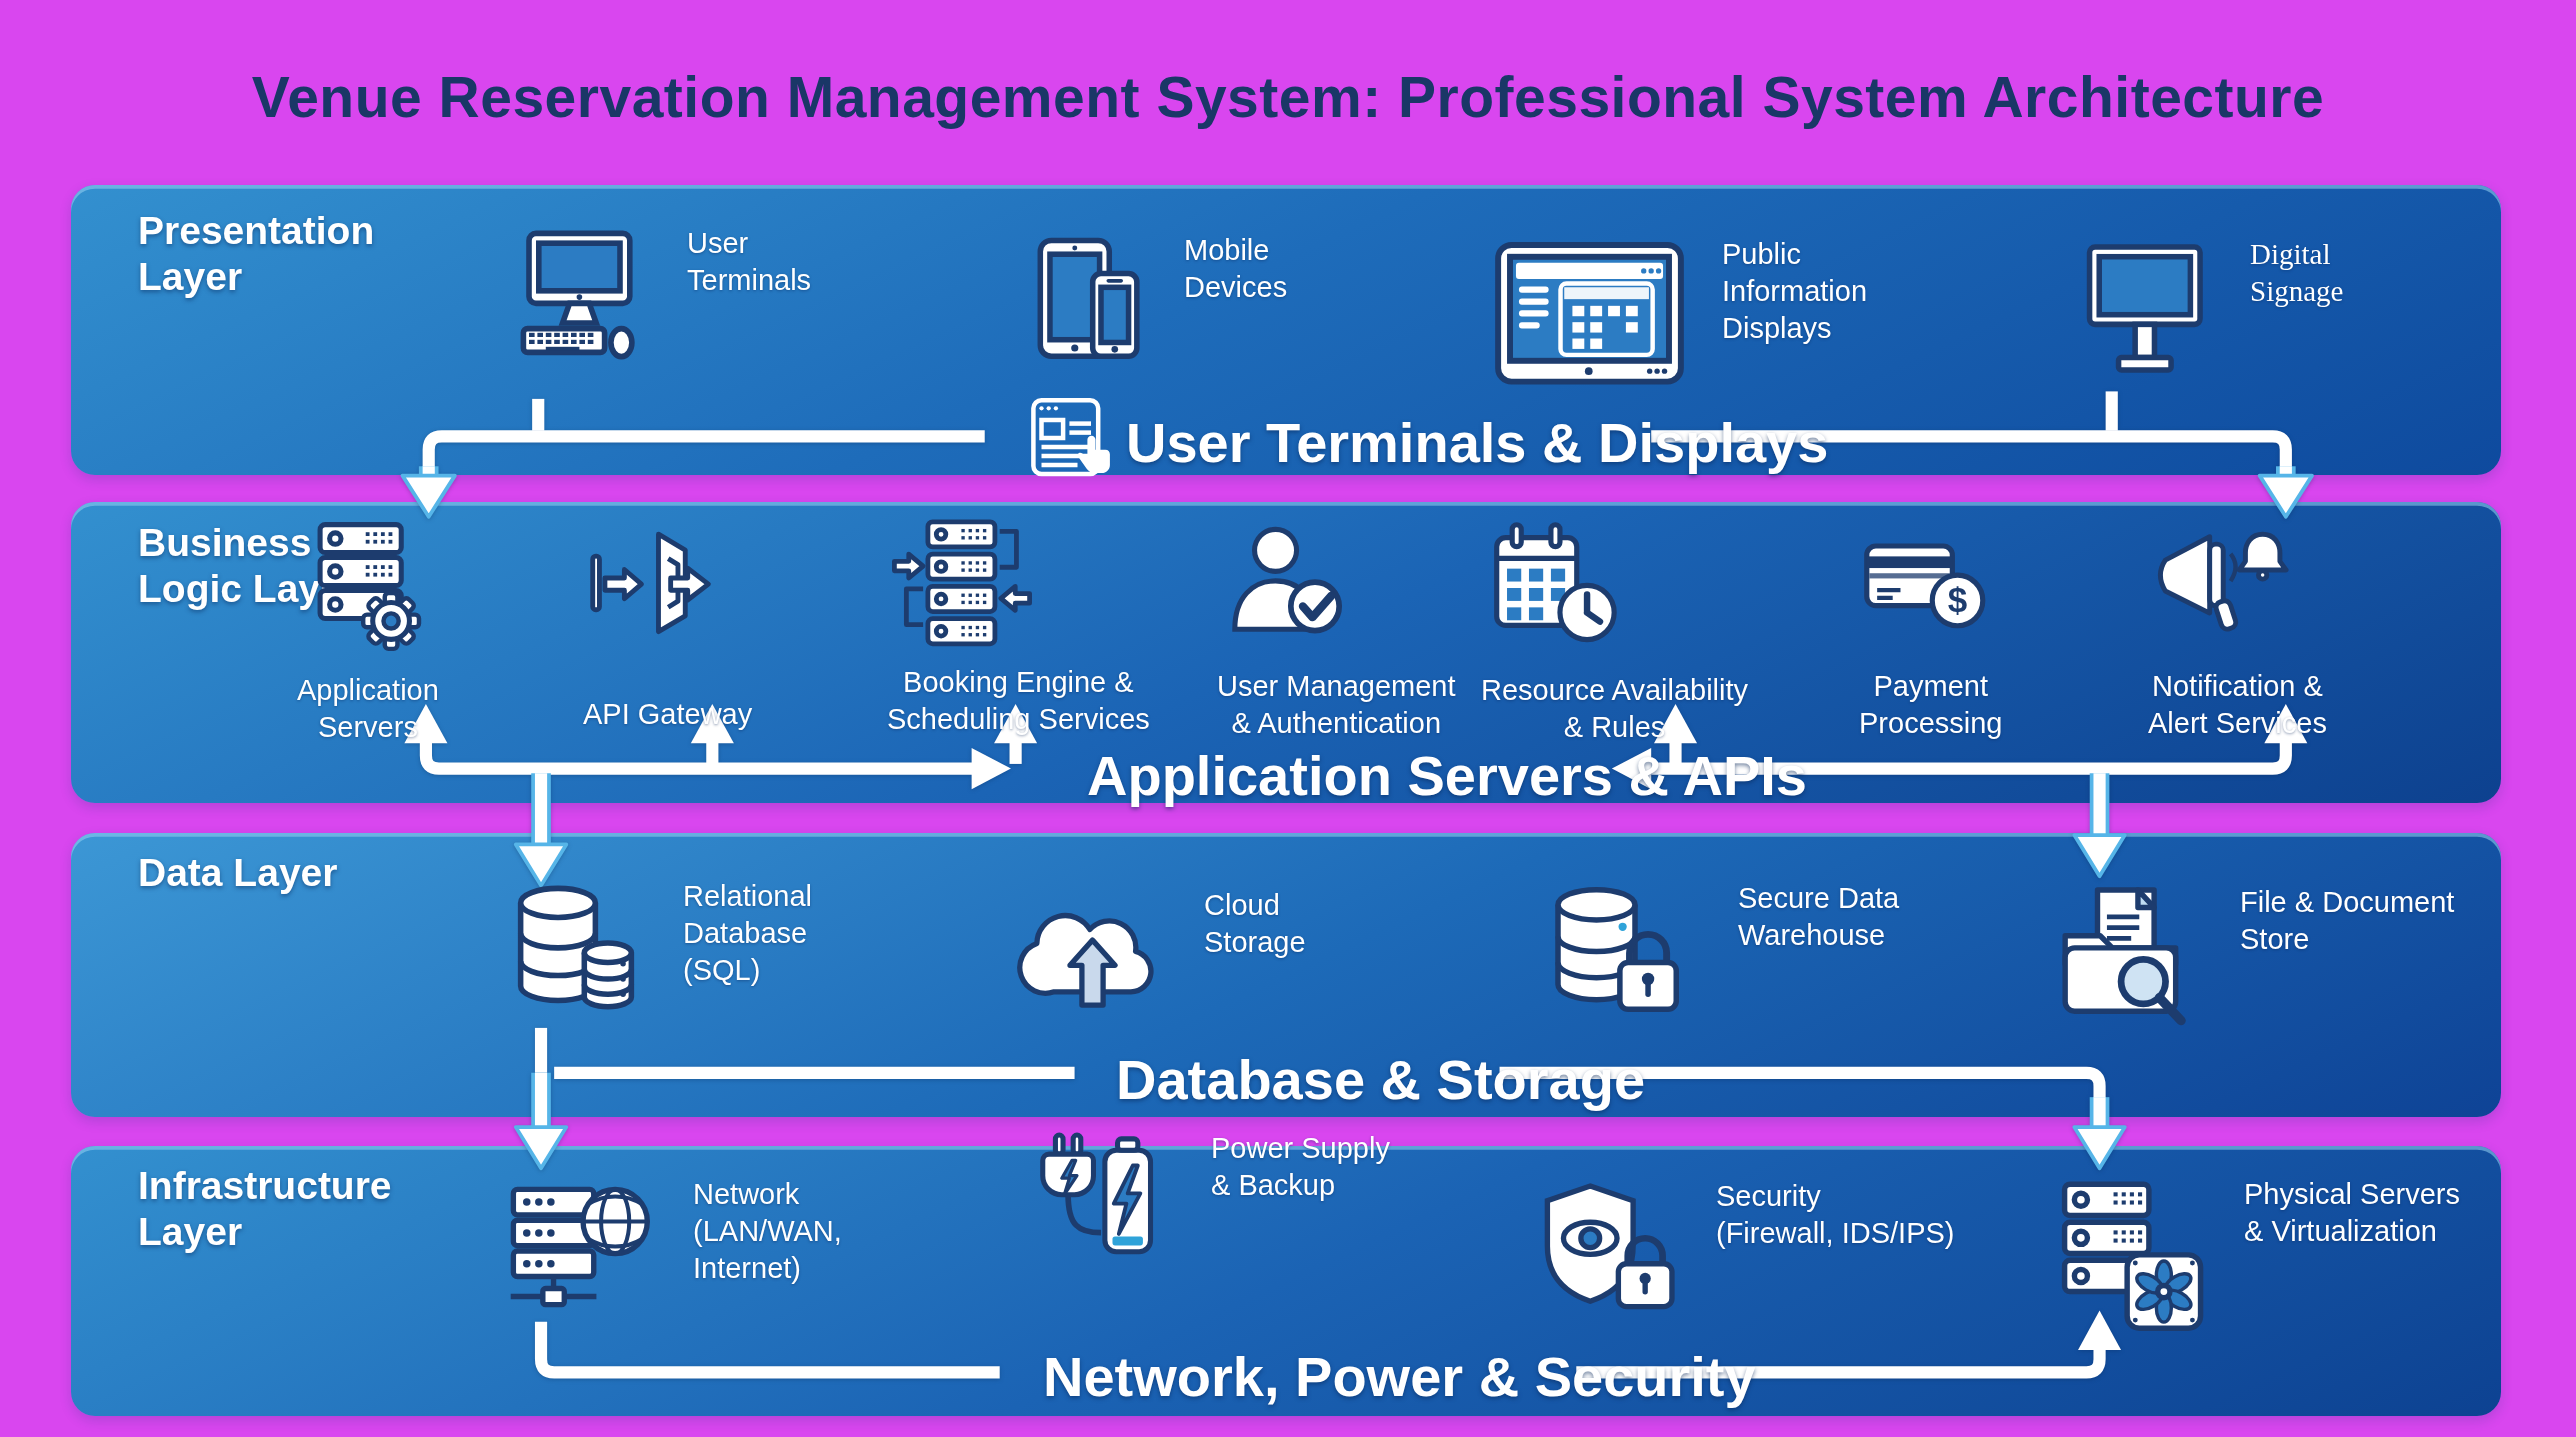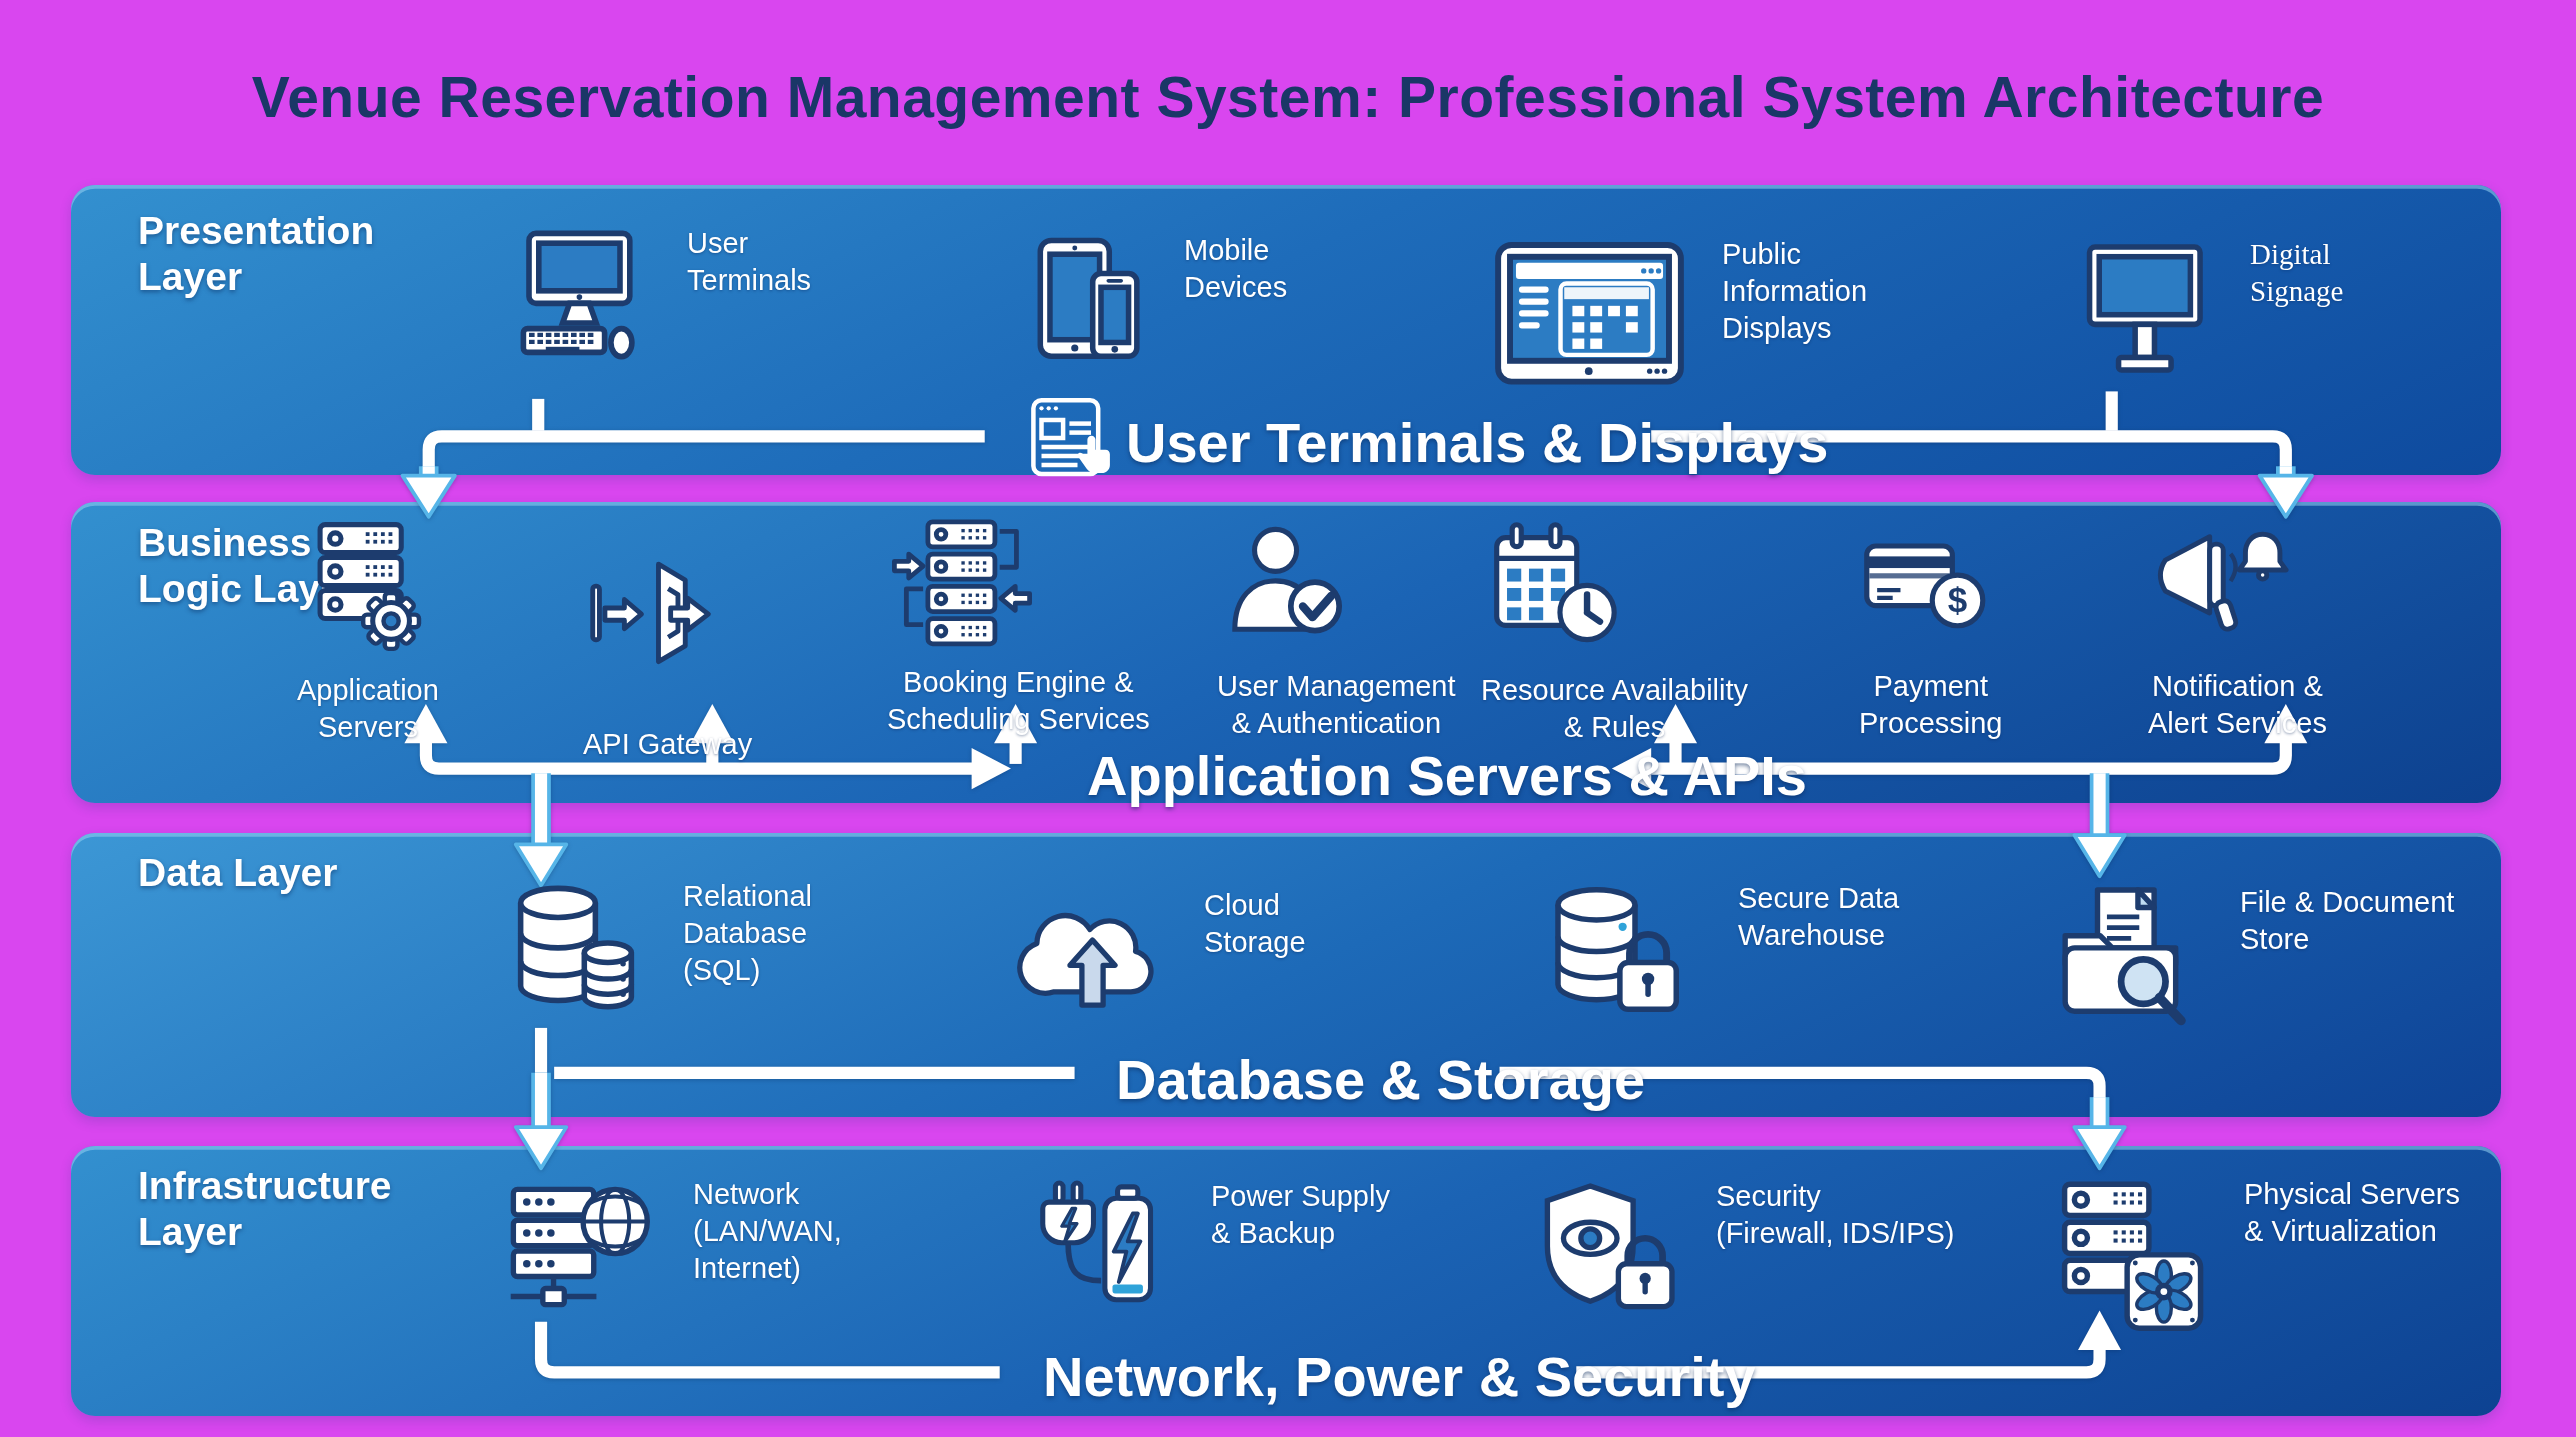--- a/index.html
+++ b/index.html
@@ -262,21 +262,21 @@
             <rect x="69" y="60" width="10" height="44" rx="3" transform="rotate(135 74 82)"></rect>
           </g>
           <circle cx="74" cy="82" r="14.5"></circle>
           <circle cx="74" cy="82" r="6" fill="#2c7cc3" stroke-width="3.5"></circle>
         </svg>
       </span>
       <span class="label">Application
 Servers</span>
     </div>
 
-    <div class="item stacked" style="left:543px;top:552px;gap:40px;">
+    <div class="item stacked" style="left:543px;top:522px;gap:40px;">
       <span class="icon">
         <svg width="140" height="134" viewBox="0 0 115 110" fill="#fff" stroke="#1d3c6e" stroke-width="4" stroke-linejoin="round">
           <rect x="8" y="28" width="5.5" height="44" rx="2.5"></rect>
           <path d="M62 10 l22 13 v54 l-22 13 z"></path>
           <path d="M70 30 l8 5 v30 l-8 5" fill="none"></path>
           <path d="M18 46 h16 v-7 l14 12 -14 12 v-7 h-16 z"></path>
           <path d="M72 46 h14 v-8 l17 13 -17 13 v-8 h-14 z"></path>
         </svg>
       </span>
       <span class="label">API Gateway</span>
@@ -504,21 +504,21 @@
           <rect x="34" y="84" width="16" height="12" rx="2"></rect>
           <line x1="10" y1="90" x2="34" y2="90" stroke-width="4"></line>
           <line x1="50" y1="90" x2="74" y2="90" stroke-width="4"></line>
         </svg>
       </span>
       <span class="label">Network
 (LAN/WAN,
 Internet)</span>
     </div>
 
-    <div class="item" style="left:981px;top:1178px;gap:40px;">
+    <div class="item" style="left:981px;top:1130px;gap:40px;">
       <span class="icon">
         <svg width="150" height="142" viewBox="0 0 118 112" fill="#fff" stroke="#1d3c6e" stroke-width="4" stroke-linejoin="round">
           <rect x="27" y="4" width="6" height="15" rx="3"></rect>
           <rect x="41" y="4" width="6" height="15" rx="3"></rect>
           <path d="M22 19 h30 a5 5 0 0 1 5 5 v12 a15 15 0 0 1 -15 15 h-10 a15 15 0 0 1 -15 -15 v-12 a5 5 0 0 1 5 -5 z"></path>
           <path d="M40 24 l-8 14 h6 l-4 13 10 -15 h-6 l5 -12 z" fill="#2c7cc3" stroke-width="2.5"></path>
           <path d="M37 51 c0 24 8 30 26 30" fill="none" stroke-width="4.5"></path>
           <rect x="66" y="16" width="36" height="80" rx="9"></rect>
           <rect x="76" y="7" width="16" height="9" rx="3"></rect>
           <path d="M88 28 l-15 30 h10 l-6 24 17 -32 h-10 l8 -22 z" fill="#2c7cc3" stroke-width="3"></path>

